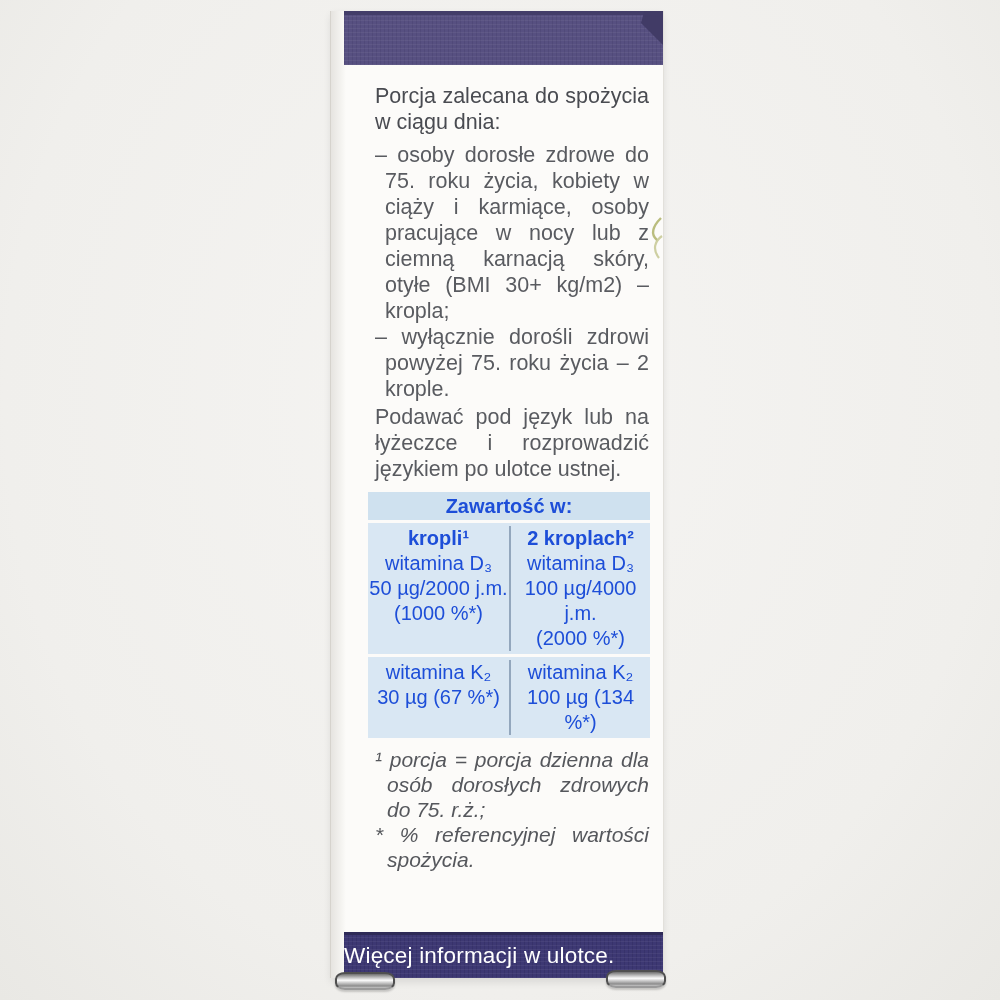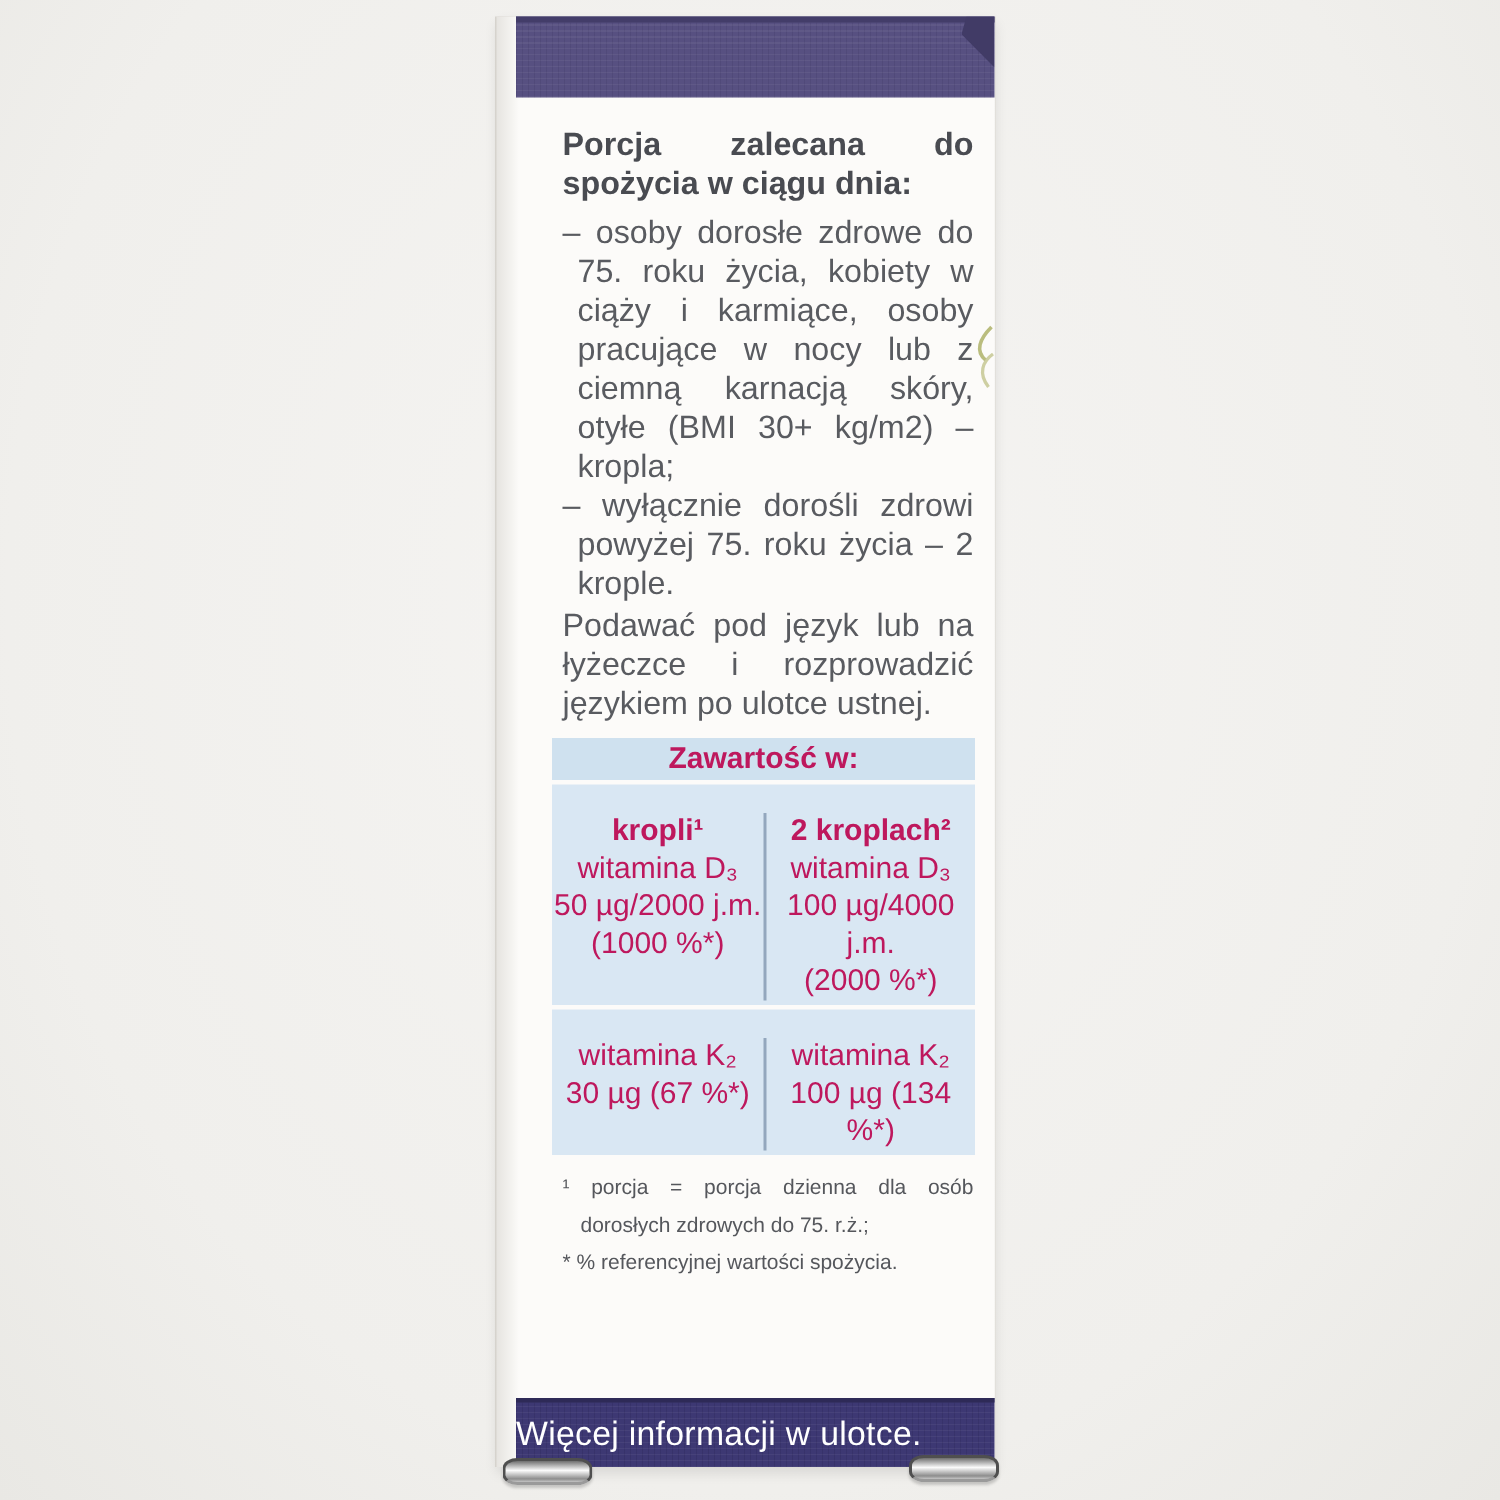--- a/index.html
+++ b/index.html
@@ -23,33 +23,33 @@
   }
   .band-top .flap {
     position:absolute; right:0; top:-4px; width:22px; height:34px; background:#413b66;
     clip-path:polygon(15% 0, 100% 0, 100% 100%, 0 35%);
   }
   .face {
     flex:1; position:relative; overflow:hidden;
     padding:18px 14px 0 44px;
     color:#595b60; font-size:21.5px; line-height:26px; text-align:justify;
   }
-  .heading { font-weight:bold; color:#494b51; margin:0 0 7px 0; }
+  .heading { font-weight:normal; color:#494b51; margin:0 0 7px 0; }
   .dash { padding-left:10px; text-indent:-10px; margin:0; }
   .para { margin:2px 0 0 0; }
 
   .ctable { margin:10px 0 0 -7px; width:282px; font-size:20px; line-height:25px;
-            text-align:center; color:#be185d; }
+            text-align:center; color:#1d4ed8; }
   .t-title { background:#cfe1ef; font-weight:bold; padding:2px 0 1px; }
   .t-block { display:grid; grid-template-columns:1fr 1fr; background:#d9e7f3;
-             margin-top:3px; padding:19px 0 3px; }
+             margin-top:3px; padding:3px 0 3px; }
   .t-col2 { border-left:2px solid #93a7bd; }
   .t-line1 { font-weight:bold; }
 
-  .footnotes { margin-top:9px; font-size:14px; line-height:25px; color:#55575c; }
+  .footnotes { margin-top:9px; font-style:italic; font-size:21px; line-height:25px; color:#55575c; }
   .fn { padding-left:12px; text-indent:-12px; margin:0; }
 
   .band-bottom {
     height:43px; margin-left:13px; border-top:3px solid #2e2a57;
     background-color:#3d3873; color:#ffffff; font-weight:normal; font-size:22.5px;
     text-align:left; line-height:41px; letter-spacing:0.2px;
     background-image:
       repeating-linear-gradient(0deg, rgba(255,255,255,0.05) 0 1px, transparent 1px 4px),
       repeating-linear-gradient(90deg, rgba(15,12,45,0.12) 0 1px, transparent 1px 4px);
   }

